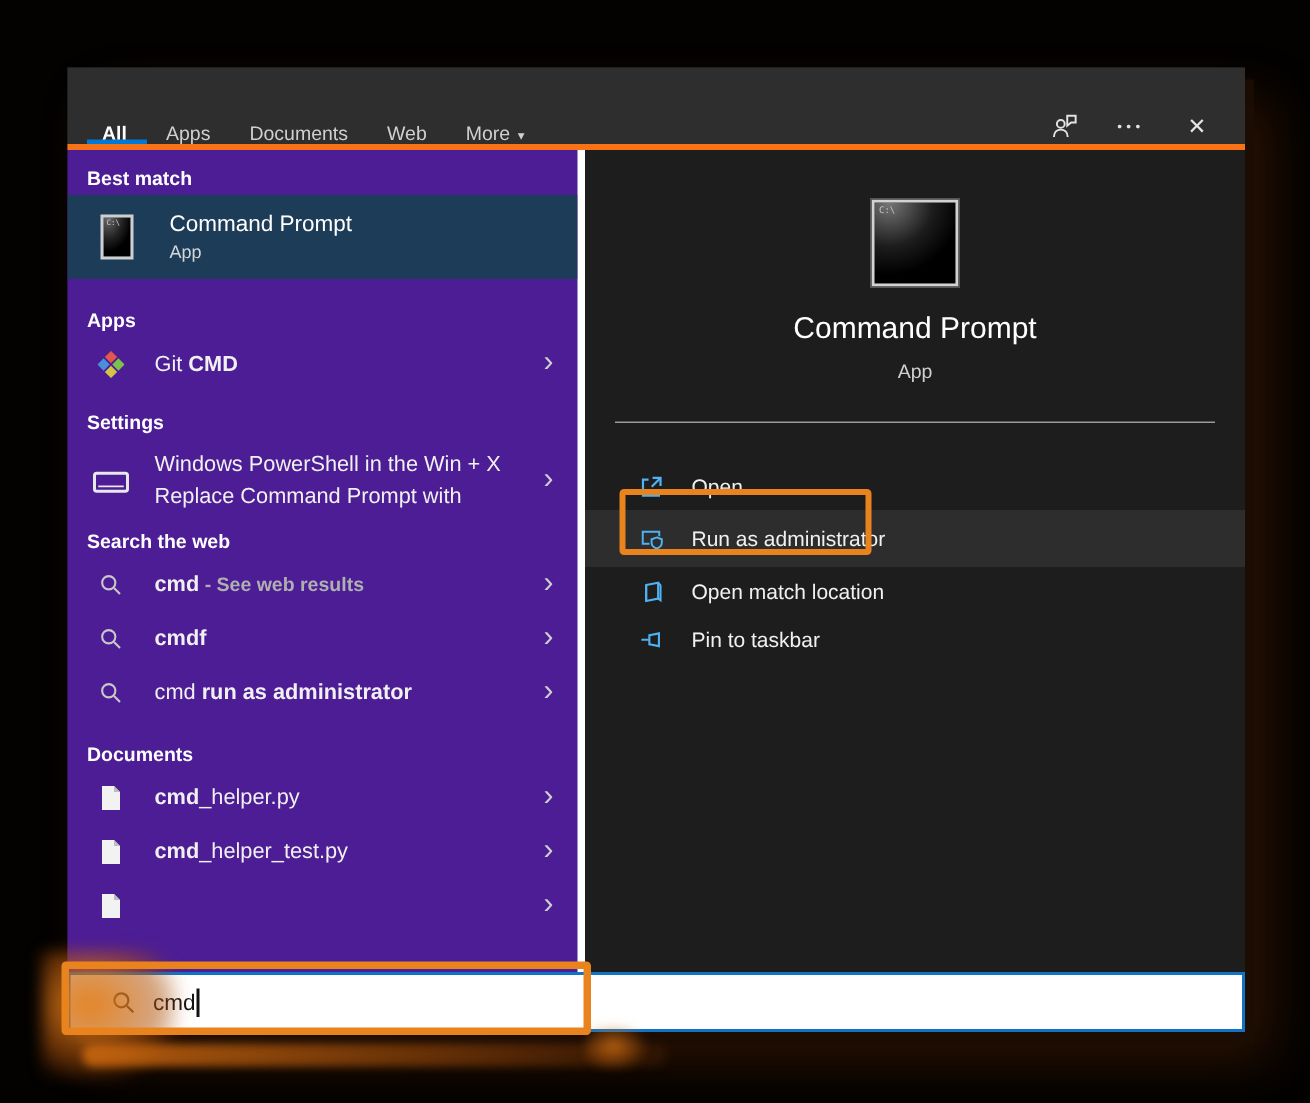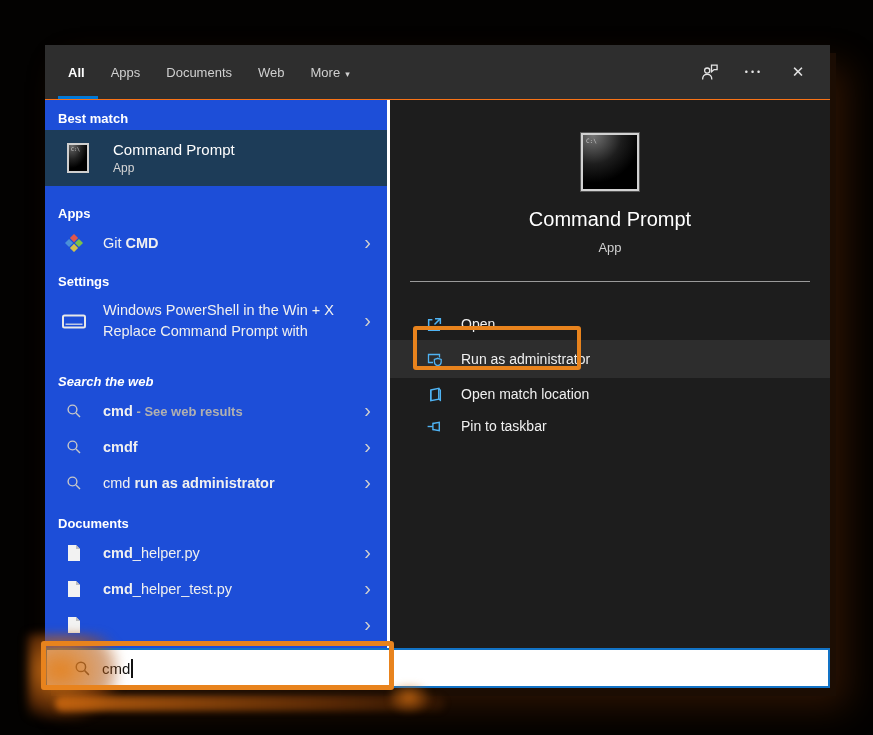--- a/index.html
+++ b/index.html
@@ -5,40 +5,40 @@
   * { margin:0; padding:0; box-sizing:border-box; }
   html,body { background:#000; }
   body { font-family:"Liberation Sans","DejaVu Sans",sans-serif; }
   .stage { position:relative; width:873px; height:735px; background:#030201; overflow:hidden; }
 
   
   .window { position:absolute; left:45px; top:45px; width:785px; height:643px; background:#1c1c1c;
             box-shadow:6px 8px 0 rgba(28,13,3,.9), 18px 20px 34px rgba(150,65,10,.28); }
 
   
-  .tabbar { position:relative; height:55px; background:#2e2e2e; display:flex; align-items:center;
-            padding:0 20px 0 23px; border-bottom:1px solid #f97316; }
+  .tabbar { position:relative; height:55px; background:#2e2e2e; display:flex; align-items:flex-end;
+            padding:0 20px 0 23px; border-bottom:4px solid #f97316; }
   .tab { font-size:13px; color:#d0d0d0; margin-right:26px; cursor:default; }
   .tab.active { color:#fff; font-weight:bold; }
   .tab-underline { position:absolute; left:13px; bottom:0; width:40px; height:3px; }
   .more-arrow { font-size:9px; margin-left:5px; color:#d0d0d0; }
   .tabbar-spacer { flex:1; }
   .hdr-ic { width:24px; height:24px; display:flex; align-items:center; justify-content:center;
             margin-left:20px; color:#e4e4e4; }
   .hdr-dots { font-size:9px; letter-spacing:3px; color:#e4e4e4; }
   .hdr-close { font-size:15px; color:#e4e4e4; }
 
   
   .bodyrow { display:flex; height:548px; }
-  .leftpanel { width:345px; background:#1d4ed8; border-right:3px solid #ffffff; padding-top:8px; overflow:hidden; }
+  .leftpanel { width:345px; background:#4c1d95; border-right:5px solid #ffffff; padding-top:8px; overflow:hidden; }
   .rightpanel { flex:1; background:#1d1d1d; position:relative; }
 
   
   .seclabel { font-size:13px; font-weight:bold; color:#fff; padding-left:13px; height:22px; line-height:22px; }
-  .mt17{margin-top:17px;} .mt10{margin-top:10px;} .mt9{margin-top:22px;font-style:italic;} .mt12{margin-top:12px;}
+  .mt17{margin-top:17px;} .mt10{margin-top:10px;} .mt9{margin-top:1px;} .mt12{margin-top:12px;}
   .row { position:relative; height:36px; display:flex; align-items:center; padding-left:14px; }
   .row-tall { height:56px; }
   .bestmatch { background:#1d3c58; }
   .rowicon { width:30px; display:flex; justify-content:center; align-items:center; margin-right:14px; flex:none; }
   .rowtext { font-size:14.5px; color:#f0f0f0; line-height:21px; }
   .seg.bold { font-weight:bold; }
   .seg.muted { color:#b0b0b0; font-size:13px;font-weight:bold; }
   .chev { position:absolute; right:16px; top:50%; transform:translateY(-54%); font-size:20px; color:#cfcfcf; font-weight:300; }
   .bm-title { font-size:15px; color:#fff; }
   .bm-sub { font-size:12px; color:#d6d6d6; margin-top:3px; }

